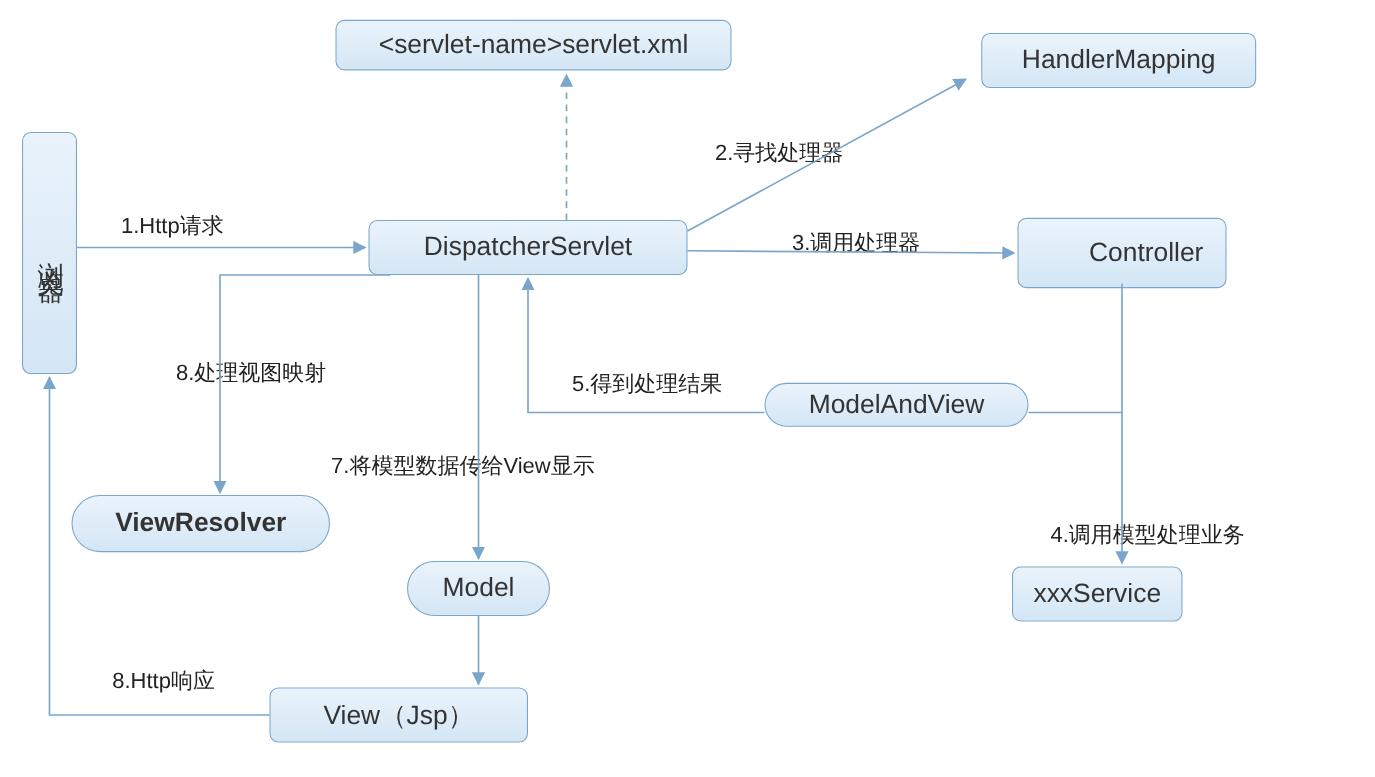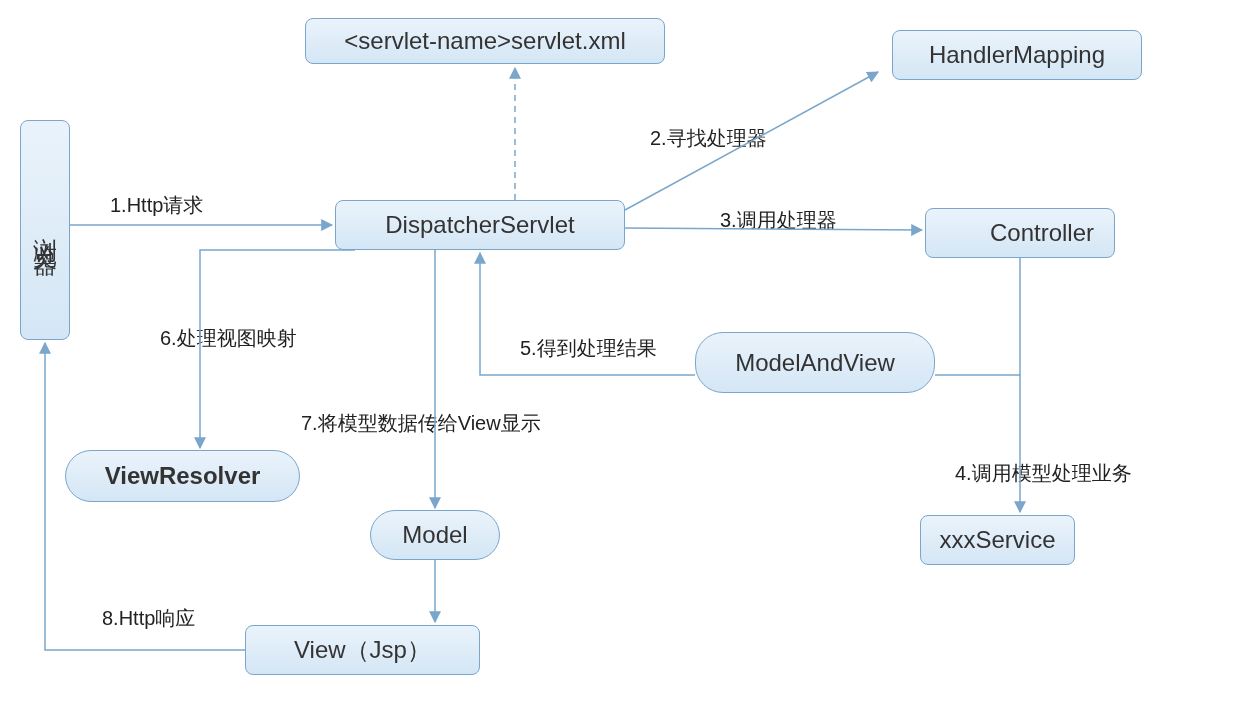--- a/index.html
+++ b/index.html
@@ -51,38 +51,38 @@
 <body>
 
 <div class="node vertical" style="left:20px; top:120px; width:50px; height:220px;">浏览器</div>
 
 <div class="node" style="left:305px; top:18px; width:360px; height:46px;">&lt;servlet-name&gt;servlet.xml</div>
 
 <div class="node" style="left:880px; top:30px; width:250px; height:50px;margin-left:12px;">HandlerMapping</div>
 
 <div class="node" style="left:335px; top:200px; width:290px; height:50px;">DispatcherServlet</div>
 
-<div class="node" style="left:925px; top:208px; width:190px; height:50px;padding-left:44px;">Controller</div>
+<div class="node" style="left:925px; top:198px; width:190px; height:64px;padding-left:44px;">Controller</div>
 
-<div class="node pill" style="left:695px; top:332px; width:240px; height:61px;">ModelAndView</div>
+<div class="node pill" style="left:695px; top:348px; width:240px; height:40px;">ModelAndView</div>
 
 <div class="node pill" style="left:65px; top:450px; width:235px; height:52px;font-weight:bold;">ViewResolver</div>
 
 <div class="node pill" style="left:370px; top:510px; width:130px; height:50px;">Model</div>
 
 <div class="node" style="left:245px; top:625px; width:235px; height:50px;">View（Jsp）</div>
 
 <div class="node" style="left:920px; top:515px; width:155px; height:50px;">xxxService</div>
 
 <div class="label" style="left:110px; top:192px;">1.Http请求</div>
 <div class="label" style="left:650px; top:125px;">2.寻找处理器</div>
 <div class="label" style="left:720px; top:192px;margin-top:15px;">3.调用处理器</div>
-<div class="label" style="left:955px; top:460px;">4.调用模型处理业务</div>
+<div class="label" style="left:955px; top:473px;">4.调用模型处理业务</div>
 <div class="label" style="left:520px; top:335px;">5.得到处理结果</div>
-<div class="label" style="left:160px; top:325px;">6.处理视图映射</div>
+<div class="label" style="left:160px; top:325px;">8.处理视图映射</div>
 <div class="label" style="left:290px; top:410px;margin-left:11px;">7.将模型数据传给View显示</div>
 <div class="label" style="left:90px; top:605px;margin-left:12px;">8.Http响应</div>
 
 <svg class="arrows">
   <defs>
     <marker id="arrow" viewBox="0 0 10 10" refX="9" refY="5" markerWidth="8" markerHeight="8" orient="auto-start-reverse">
       <path d="M0,0 L10,5 L0,10 z" fill="#7aa6cc"></path>
     </marker>
   </defs>
 

